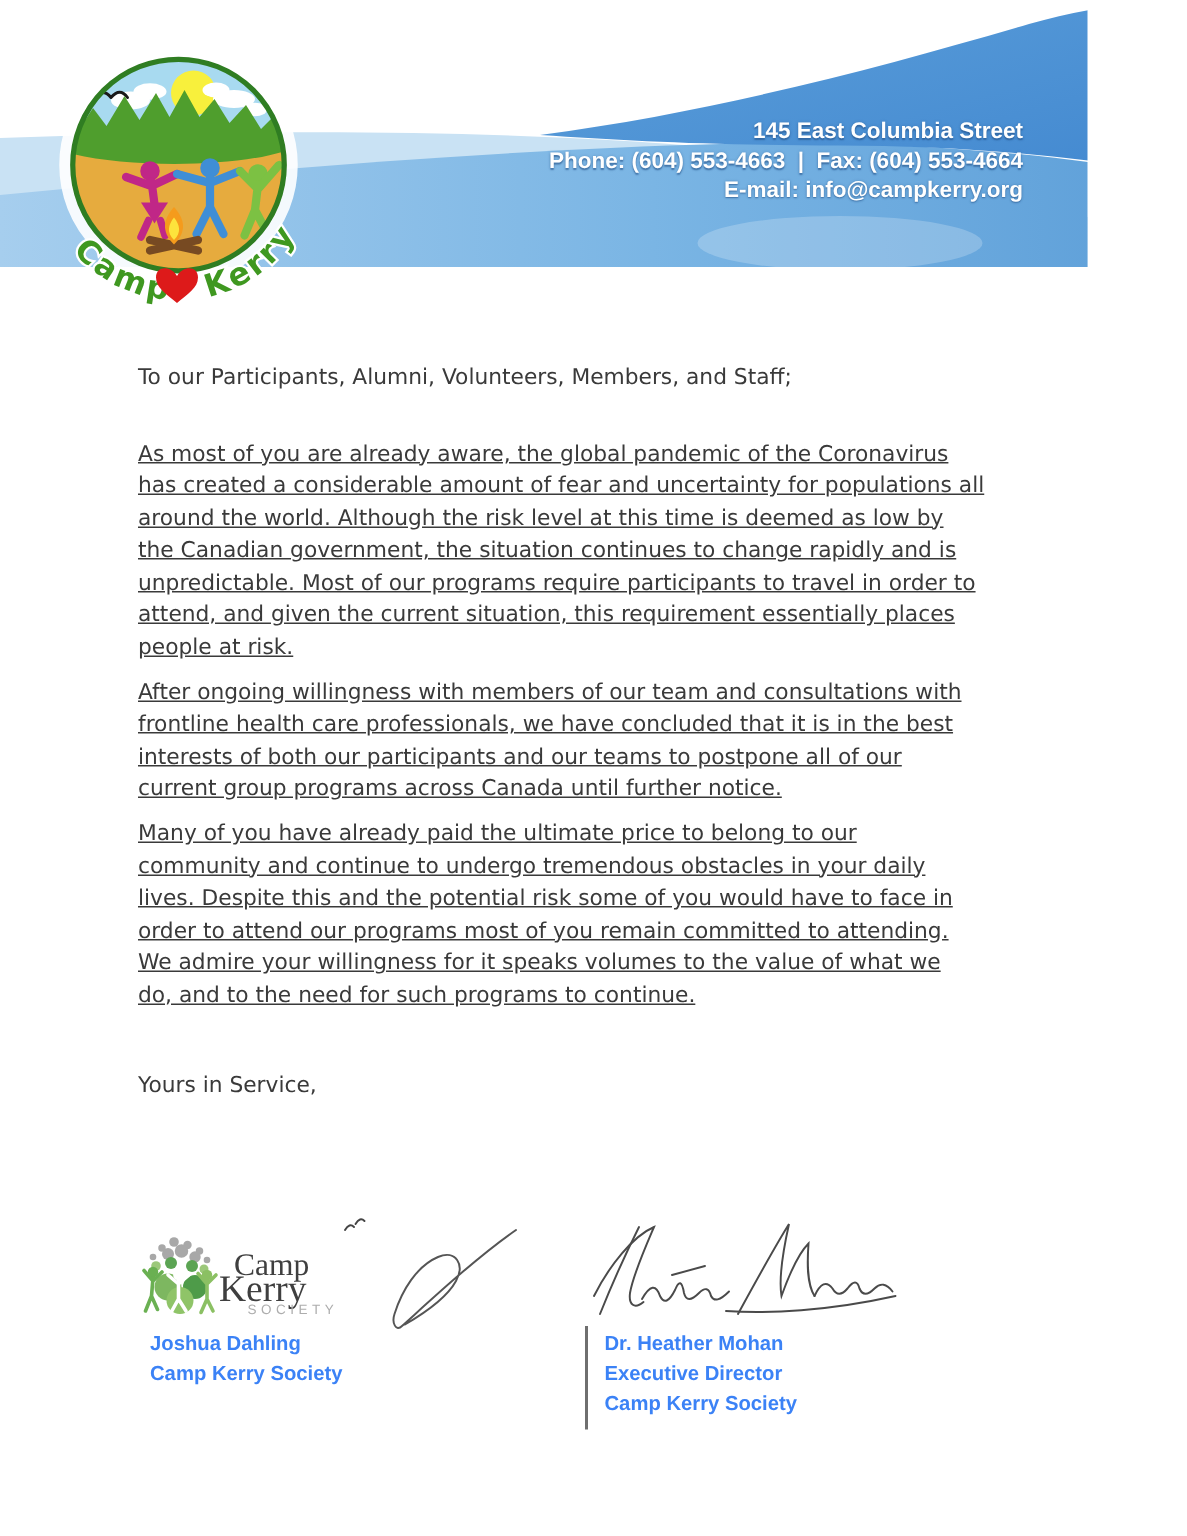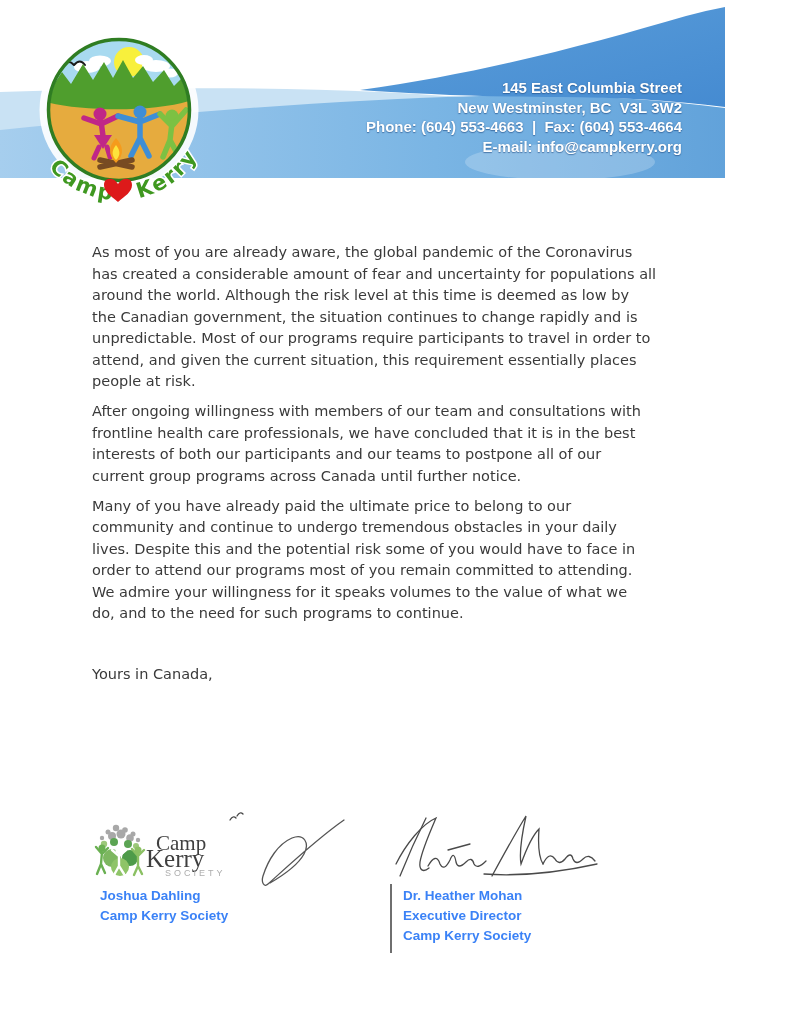--- a/index.html
+++ b/index.html
@@ -8,21 +8,21 @@
   
   .header-wave{position:absolute;left:0;top:0;}
   .contact{position:absolute;top:78px;right:43px;text-align:right;
            font-family:"Liberation Sans",sans-serif;font-weight:bold;font-size:15px;
            line-height:19.7px;color:#ffffff;
            text-shadow:0 1px 1px rgba(35,80,135,.6),0 0 2px rgba(35,80,135,.35);}
   .main-logo{position:absolute;left:38px;top:26px;}
   
   .letter-body{position:absolute;left:92px;top:242px;width:690px;color:#3a3a3a;
                font-size:14.5px;line-height:21.5px;}
-  .letter-body p{margin:0 0 8.5px 0;white-space:pre-line;}
+  .letter-body p{margin:0 0 8.5px 0;white-space:pre-line;text-decoration:underline;}
   .greeting{margin-bottom:29px;white-space:pre-line;}
   .closing{margin-top:39px;}
   
   .society-logo{position:absolute;left:88px;top:808px;}
   .sig-joshua{position:absolute;left:248px;top:798px;}
   .sig-heather{position:absolute;left:392px;top:806px;}
   .names{position:absolute;font-family:"Liberation Sans",sans-serif;font-weight:bold;
          font-size:13.5px;line-height:20px;color:#3b82f6;}
   .names-left{left:100px;top:886px;}
   .names-right{left:403px;top:886px;}
@@ -46,21 +46,20 @@
       </linearGradient>
     </defs>
     <path d="M 0,92 C 120,88 260,86 380,92 C 500,98 560,106 640,122 C 700,134 750,152 791,170 L 791,178 L 0,178 Z" fill="#c9e2f4"></path>
     <path d="M 0,130 C 160,114 330,100 480,96 C 600,93 700,102 791,118 L 791,178 L 0,178 Z" fill="url(#gBand)"></path>
     <path d="M 360,90 C 480,74 590,44 686,16 C 726,5 764,0 791,0 L 791,118 C 732,105 642,97 560,97 C 480,97 420,94 360,90 Z" fill="url(#gDark)"></path>
     <ellipse cx="560" cy="162" rx="95" ry="18" fill="rgba(255,255,255,0.22)"></ellipse>
   </svg>
 
   <div class="contact">
     <div>145 East Columbia Street</div>
-    <div>New Westminster, BC&nbsp; V3L 3W2</div>
     <div>Phone: (604) 553-4663&nbsp; |&nbsp; Fax: (604) 553-4664</div>
     <div>E-mail: info@campkerry.org</div>
   </div>
 
   <svg class="main-logo" width="185" height="205" viewBox="0 0 185 205">
     <defs>
       <clipPath id="logoClip">
           <circle cx="81" cy="84" r="69.5"></circle>
         </clipPath>
       <path id="arcPath" d="M -6,112 A 92 92 0 0 0 168,112" fill="none"></path>
@@ -104,38 +103,39 @@
     <circle cx="81" cy="84" r="70.5" fill="none" stroke="#2f7d22" stroke-width="3.5"></circle>
 
     <text font-family="DejaVu Sans, sans-serif" font-size="21" font-weight="bold" fill="#3f9820" stroke="#ffffff" stroke-width="3" paint-order="stroke" letter-spacing="2">
       <textPath href="#arcPath" startOffset="34">Camp</textPath>
       <textPath href="#arcPath" startOffset="134">Kerry</textPath>
     </text>
     <path d="M 80,158 C 76,151 66,151 66,159 C 66,166 73,170 80,176 C 87,170 94,166 94,159 C 94,151 84,151 80,158 Z" fill="#dd1a1a"></path>
   </svg>
 
   <div class="letter-body">
+    <div class="greeting">To our Participants, Alumni, Volunteers, Members, and Staff;</div>
     <p>As most of you are already aware, the global pandemic of the Coronavirus
 has created a considerable amount of fear and uncertainty for populations all
 around the world. Although the risk level at this time is deemed as low by
 the Canadian government, the situation continues to change rapidly and is
 unpredictable. Most of our programs require participants to travel in order to
 attend, and given the current situation, this requirement essentially places
 people at risk.</p>
     <p>After ongoing willingness with members of our team and consultations with
 frontline health care professionals, we have concluded that it is in the best
 interests of both our participants and our teams to postpone all of our
 current group programs across Canada until further notice.</p>
     <p>Many of you have already paid the ultimate price to belong to our
 community and continue to undergo tremendous obstacles in your daily
 lives. Despite this and the potential risk some of you would have to face in
 order to attend our programs most of you remain committed to attending.
 We admire your willingness for it speaks volumes to the value of what we
 do, and to the need for such programs to continue.</p>
-    <div class="closing">Yours in Canada,</div>
+    <div class="closing">Yours in Service,</div>
   </div>
 
   <svg class="society-logo" width="160" height="80" viewBox="0 0 160 80">
     <g>
       <g fill="#a8a8a8">
         <circle cx="20" cy="24" r="2.5"></circle>
           <circle cx="28" cy="20" r="3.2"></circle>
         <circle cx="37" cy="22" r="2.8"></circle>
           <circle cx="45" cy="26" r="2.5"></circle>
         <circle cx="14" cy="30" r="2.2"></circle>

